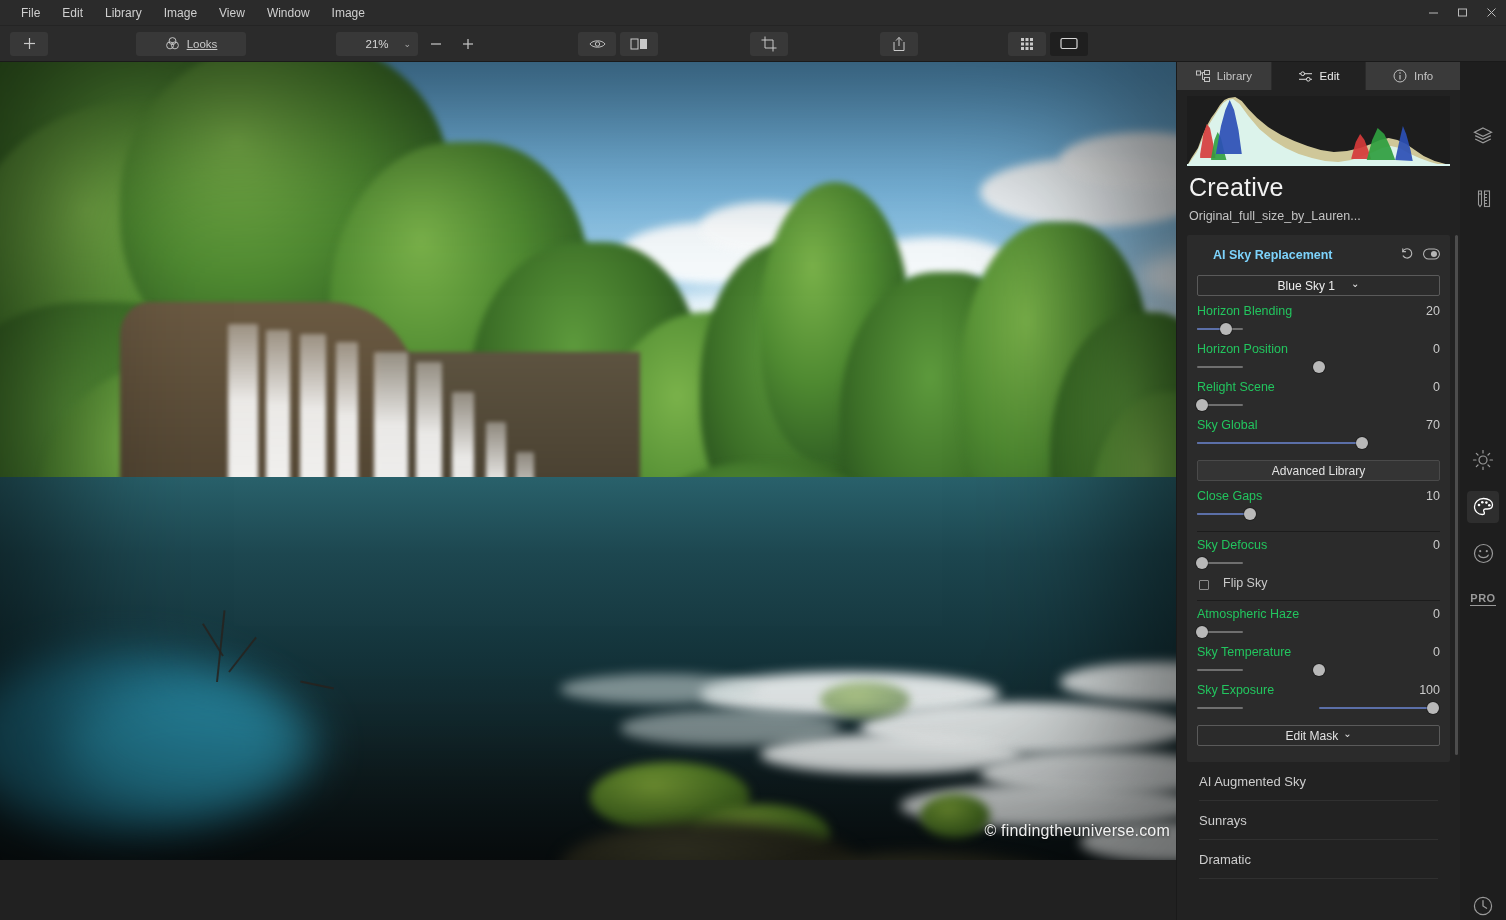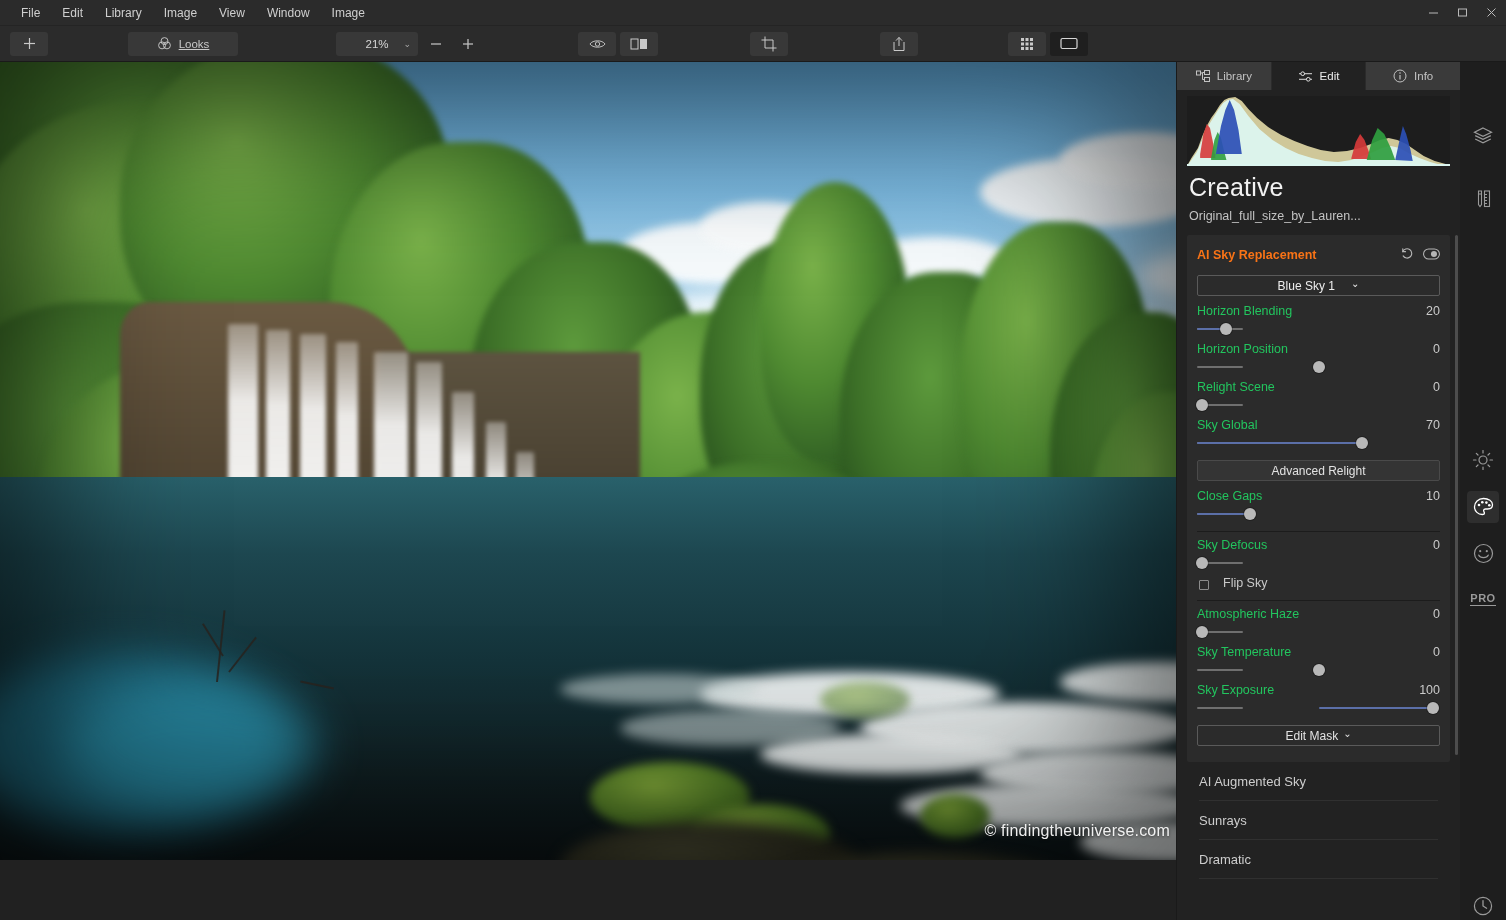--- a/index.html
+++ b/index.html
@@ -34,21 +34,21 @@
     display: flex; align-items: center; border-bottom: 1px solid #1a1a1a;
   }
   .tb-btn {
     height: 24px; min-width: 24px; background: #383838; border-radius: 3px;
     display: flex; align-items: center; justify-content: center;
     color: #c9c9c9; font-size: 11.5px; gap: 7px; padding: 0 10px;
     border: none; cursor: default;
   }
   .tb-btn.active { background: #1f1f1f; }
   .tb-plus { position: absolute; left: 10px; width: 38px; padding: 0; }
-  .tb-looks { position: absolute; left: 128px; width: 110px; text-decoration: underline; }
+  .tb-looks { position: absolute; left: 136px; width: 110px; text-decoration: underline; }
   .zoomgrp { position: absolute; left: 336px; display: flex; align-items: center; gap: 4px; }
   .zoom-select {
     width: 82px; height: 24px; background: #383838; border-radius: 3px;
     display: flex; align-items: center; justify-content: center; position: relative;
     font-size: 11.5px; color: #d6d6d6;
   }
   .zoom-select .caret { position: absolute; right: 7px; font-size: 9px; color: #a9a9a9; }
   .zoom-step { width: 28px; height: 24px; background: transparent; border-radius: 3px;
     display: flex; align-items: center; justify-content: center; color: #bdbdbd; font-size: 15px; }
   .grp-view { position: absolute; left: 578px; display: flex; gap: 4px; }
@@ -116,21 +116,21 @@
   .histo svg { display: block; width: 100%; height: 70px; }
 
   .panel-head { padding: 6px 12px 0 12px; }
   .creative-title { font-size: 25px; color: #f2f2f2; font-weight: 400; letter-spacing: .2px; line-height: 30px; }
   .filename { font-size: 12.5px; color: #c3c3c3; margin-top: 7px; }
 
   .scrollarea { flex: 1; overflow: hidden; position: relative; padding: 12px 10px 0 10px; }
 
   .card { background: #2b2b2b; border-radius: 2px; padding: 8px 10px 12px 10px; position: relative; }
   .card-head { display: flex; align-items: center; height: 24px; }
-  .card-title { font-size: 12.5px; font-weight: bold; color: #f97316; }
+  .card-title { font-size: 12.5px; font-weight: bold; color: #7dd3fc; margin-left: 16px; }
   .card-actions { margin-left: auto; display: flex; align-items: center; gap: 10px; color: #b6b6b6; }
 
   .dropdown {
     height: 21px; border: 1px solid #5a5a5a; border-radius: 2px; margin: 8px 0 4px 0;
     display: flex; align-items: center; justify-content: center; gap: 16px;
     font-size: 12px; color: #ededed; background: transparent;
   }
 
   .slider { padding: 4px 0 2px 0; }
   .slider-top { display: flex; align-items: baseline; }
@@ -505,21 +505,21 @@
                   <span class="slider-val">70</span>
                 </div>
                 <div class="track">
                   <div class="rail"></div>
                   <div class="fill" style="left: 0%; width: 68%;"></div>
                   <div class="knob" style="left: 68%;"></div>
                 </div>
               </div>
             </div>
 
-          <div class="btn-wide">Advanced Relight</div>
+          <div class="btn-wide">Advanced Library</div>
 
           <div>
               <div class="slider">
                 <div class="slider-top">
                   <span class="slider-label">Close Gaps</span>
                   <span class="slider-val">10</span>
                 </div>
                 <div class="track">
                   <div class="rail"></div>
                   <div class="fill" style="left: 0%; width: 22%;"></div>

